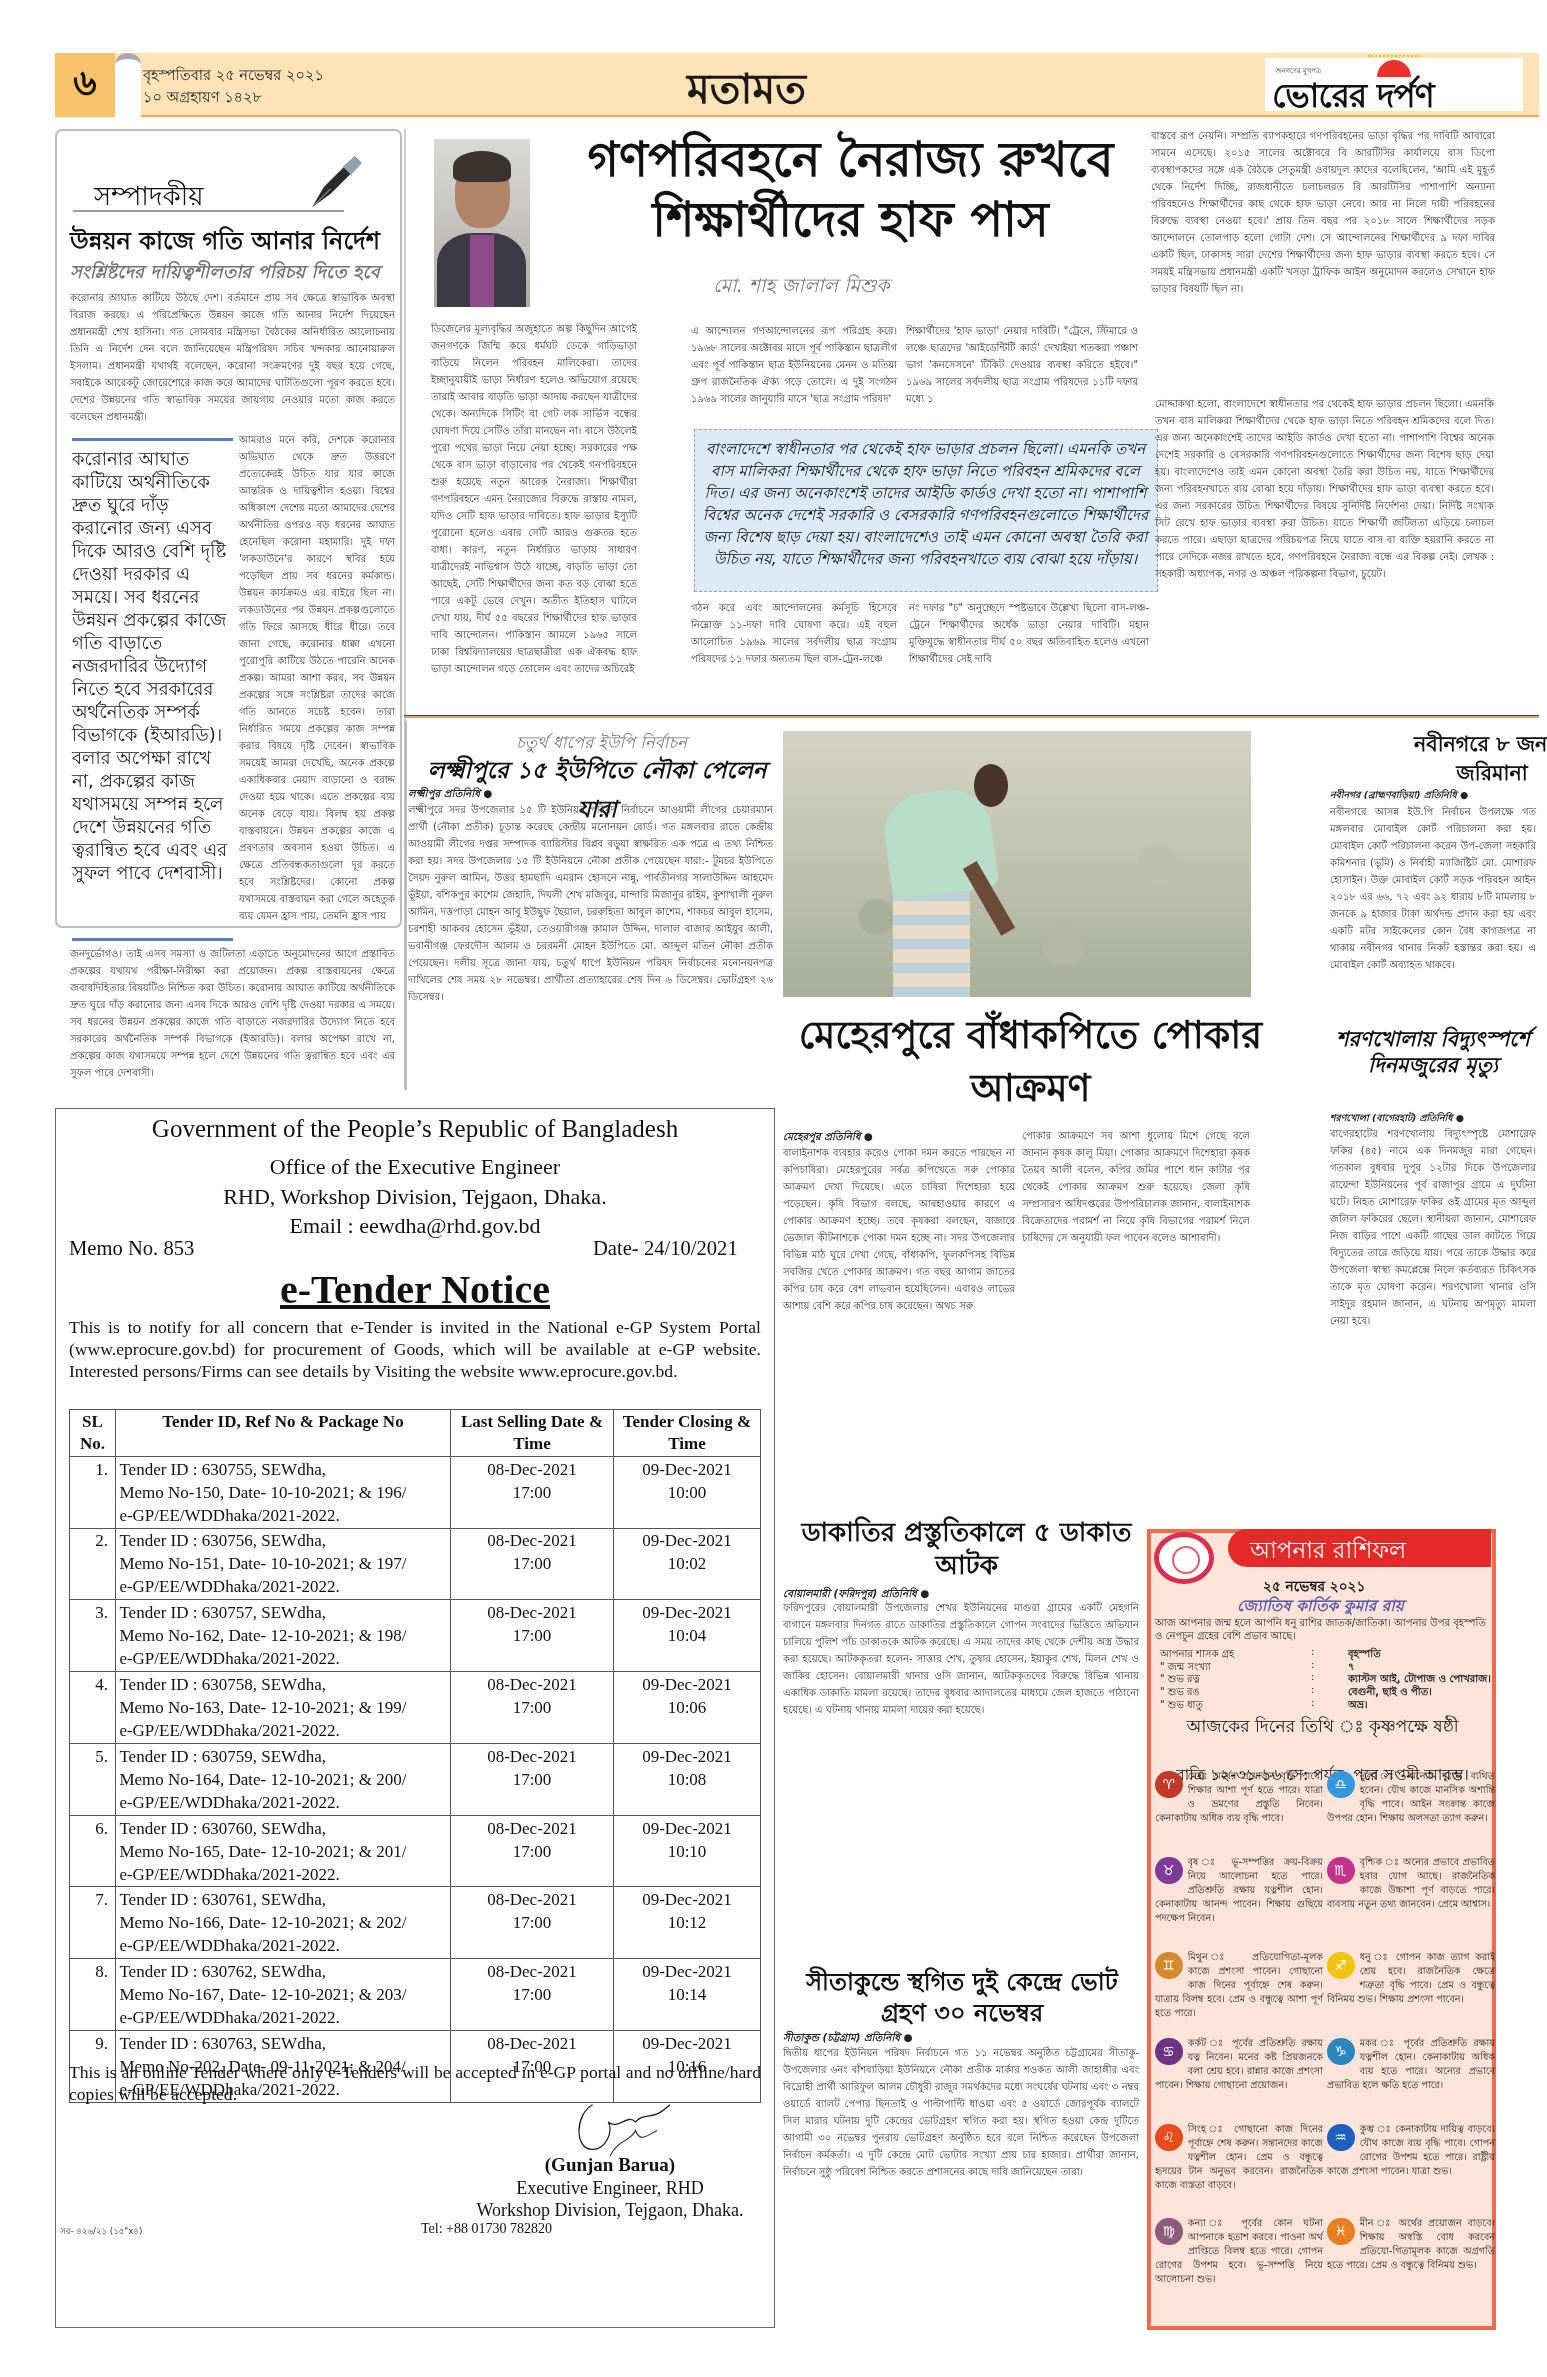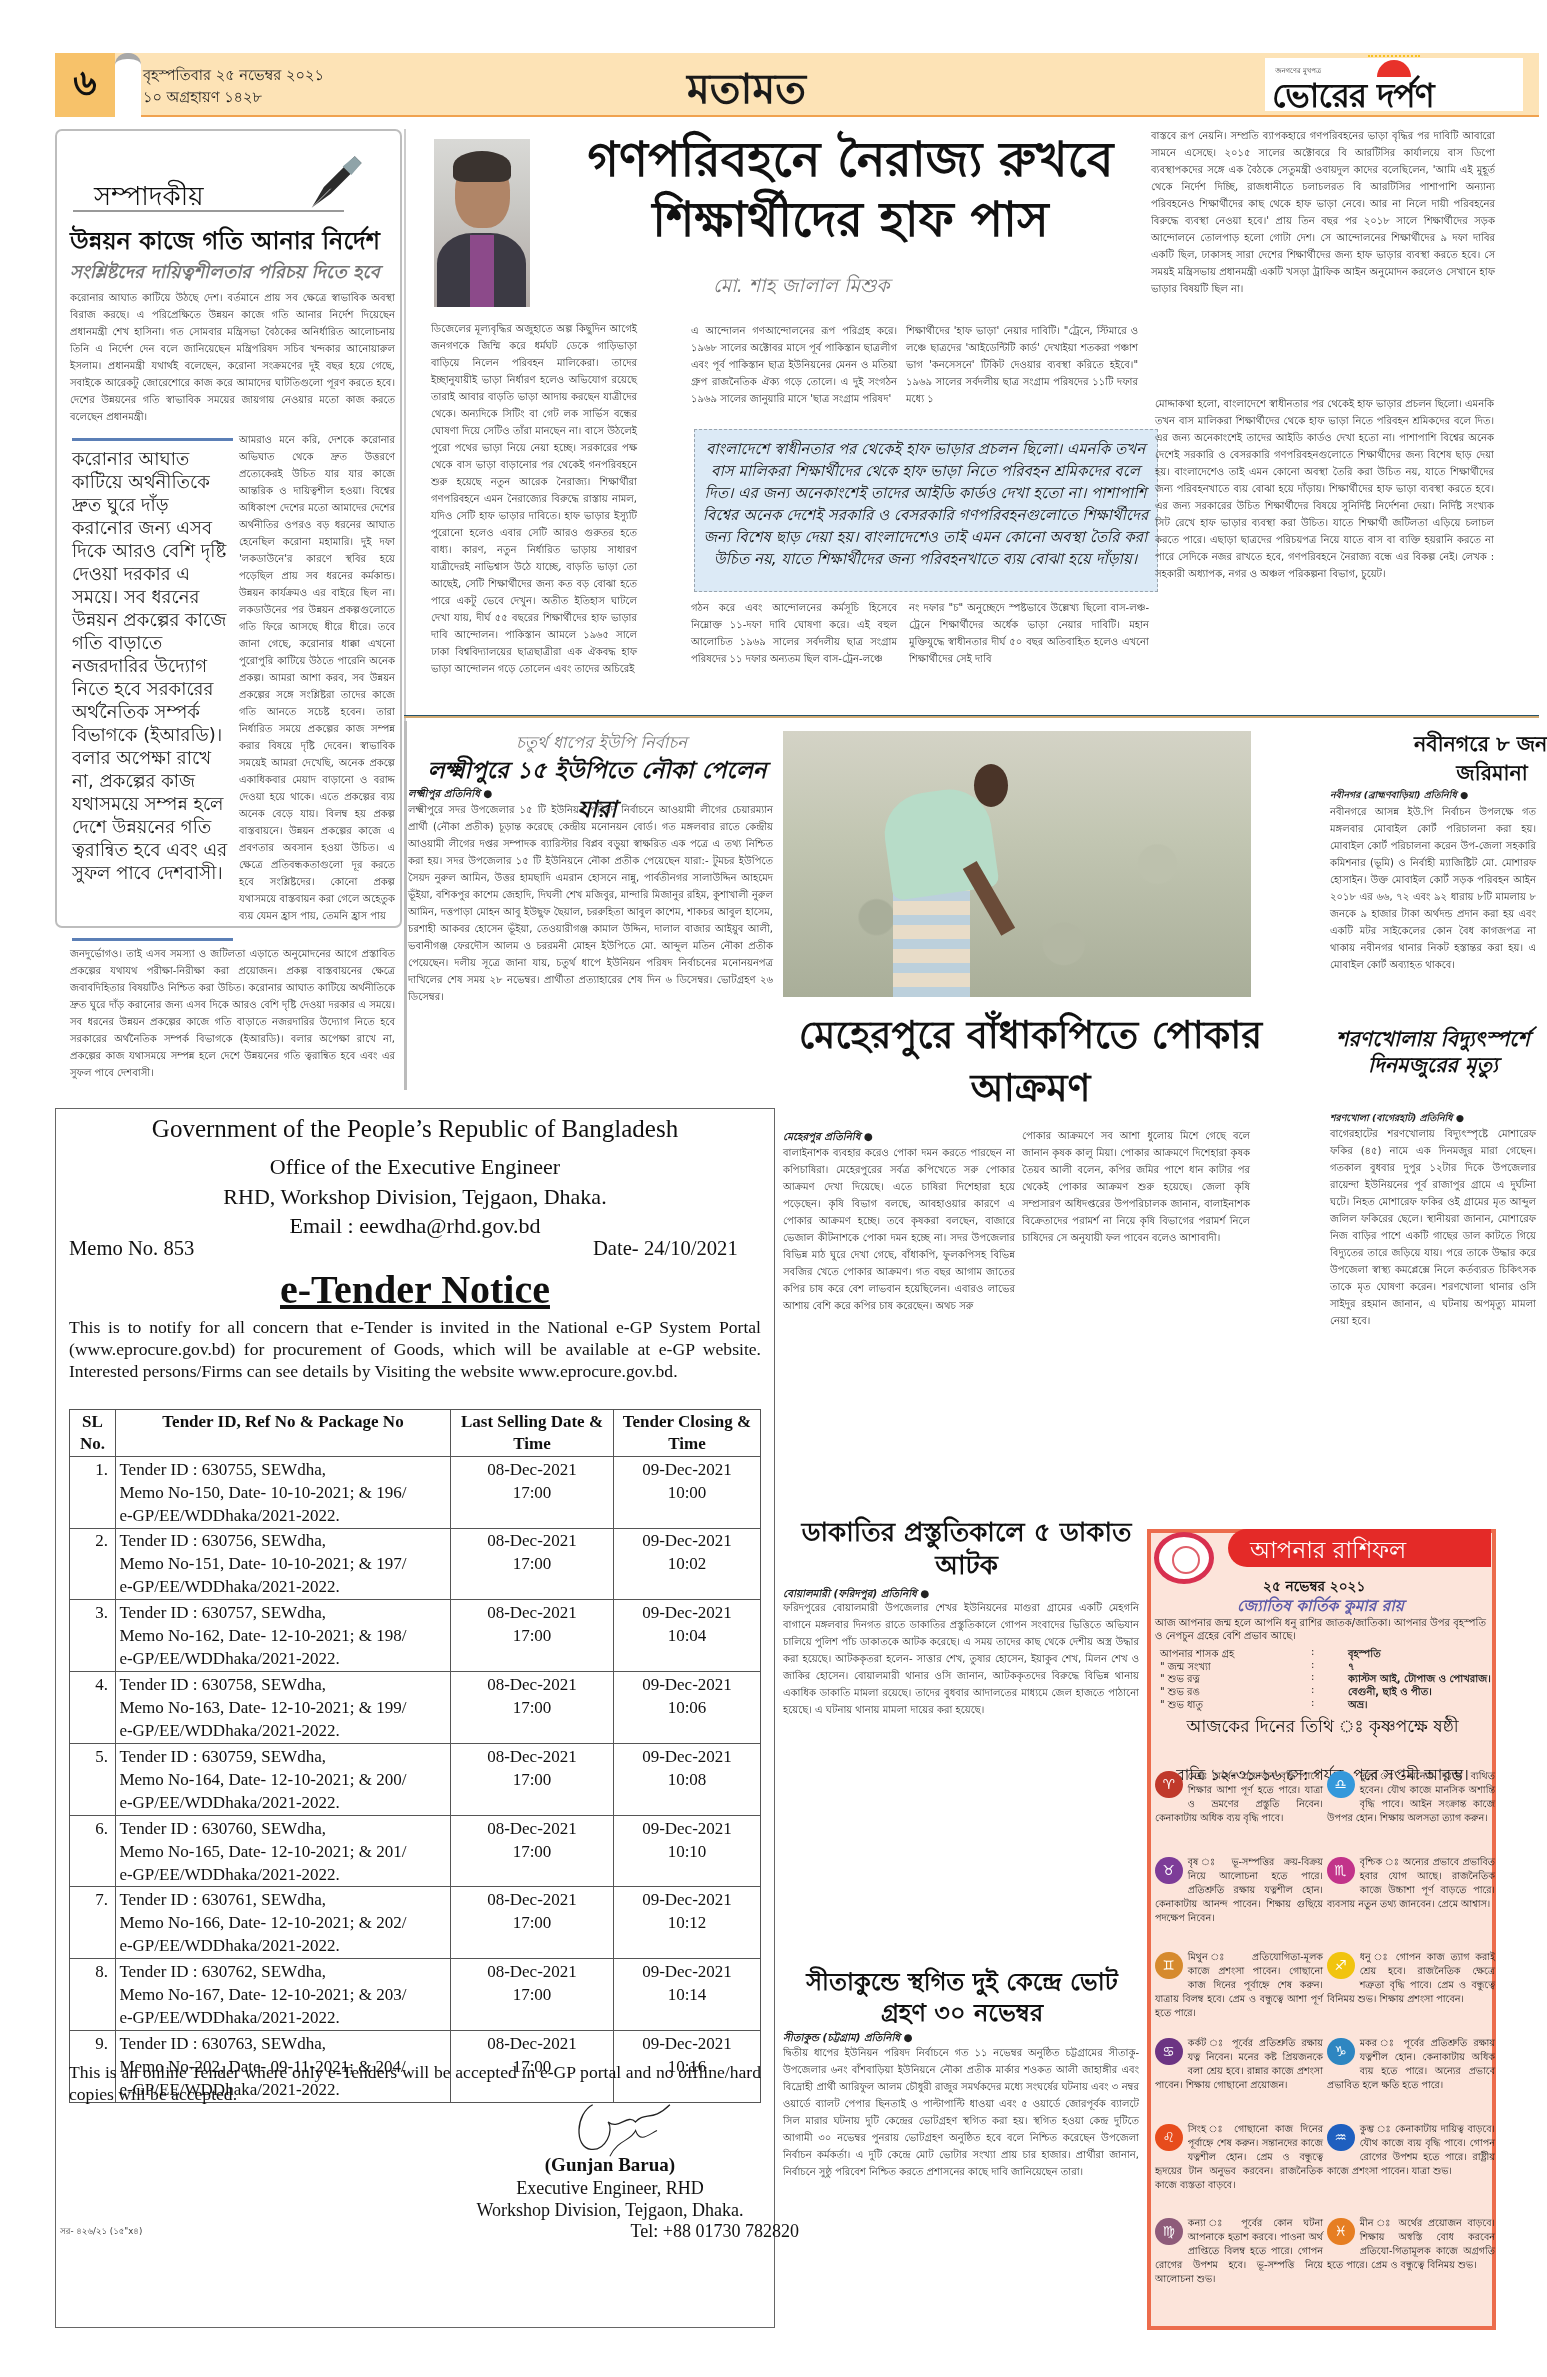--- a/index.html
+++ b/index.html
@@ -131,21 +131,21 @@
   #tn-intro { left: 69px; top: 1316px; width: 692px; font-size: 17.6px; line-height: 22px; text-align: justify; }
   #tn-table { left: 69px; top: 1409px; width: 692px; border-collapse: collapse; font-size: 17px; }
   #tn-table th, #tn-table td { border: 1.3px solid #555; vertical-align: top; padding: 0.9px 3.4px; line-height: 23px; }
   #tn-table th { font-weight: bold; text-align: center; font-size: 17px; line-height: 22px; }
   #tn-table td.c { text-align: center; }
   #tn-table td.sl { text-align: right; width: 43px; padding-right: 6.9px; }
   #tn-footer { left: 69px; top: 2061px; width: 692px; font-size: 17.6px; line-height: 22px; text-align: justify; }
   #tn-sign-name { left: 481px; top: 2154px; width: 258px; text-align:center; font-size: 19px; font-weight: bold; }
   #tn-sign-title { left: 421px; top: 2178px; width: 378px; text-align:center; font-size: 18px; line-height: 21.5px; }
   #tn-sign-div { left: 421px; top: 2200px; width: 378px; text-align:center; font-size: 18px; }
-  #tn-sign-tel { left: 421px; top: 2221px; width: 378px; text-align:right; font-size: 18px; }
+  #tn-sign-tel { left: 421px; top: 2221px; width: 378px; text-align:left; font-size: 14px; }
   #tn-code { left: 60px; top: 2225px; font-size: 8.6px; color:#333; }
   #tn-signature { left: 567px; top: 2096px; width: 120px; height: 69px; }
 </style>
 </head>
 <body>
 
 <div id="masthead" class="abs"></div>
 <div id="page-num" class="abs">৬</div>
 <div id="page-tab" class="abs"></div>
 <div id="date-line1" class="abs">বৃহস্পতিবার ২৫ নভেম্বর ২০২১</div>

